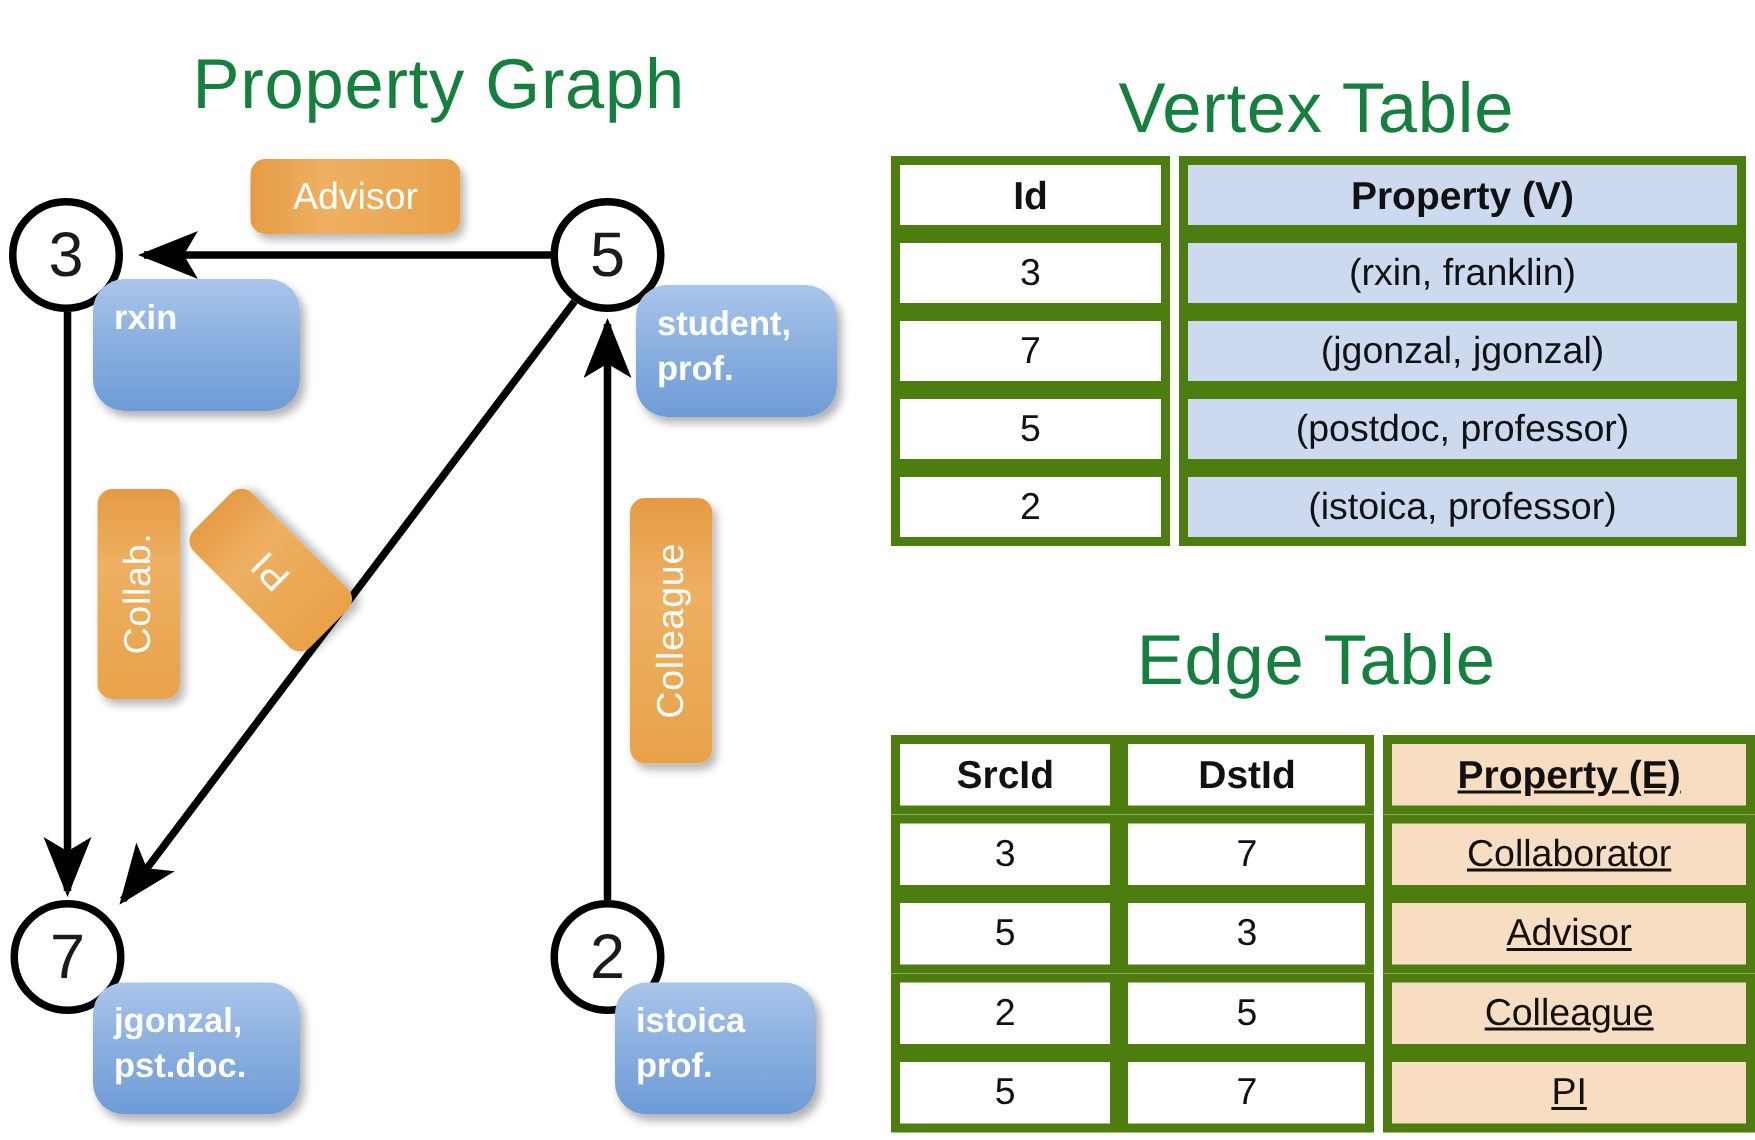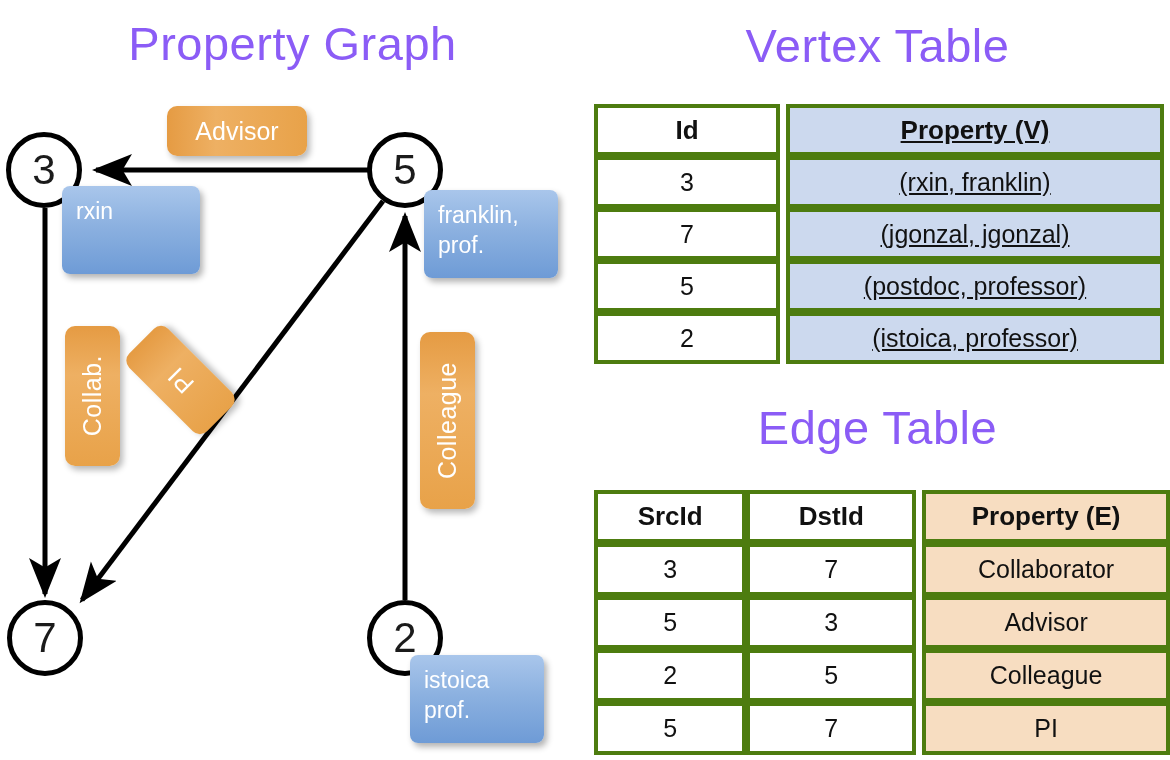--- a/index.html
+++ b/index.html
@@ -15,26 +15,27 @@
     font-family: "Liberation Sans", sans-serif;
     color: #000000;
   }
 
   
   .title {
     position: absolute;
     font-weight: 300;
     font-size: 47px;
     letter-spacing: 0.5px;
-    color: #8b5cf6;
+    color: #15803d;
     white-space: nowrap;
     text-align: center;
+    margin-top: 12px;
   }
   #title-property-graph { left: 0;   top: 16px;  width: 585px; }
-  #title-vertex-table   { left: 585px; top: 18px; width: 585px; }
+  #title-vertex-table   { left: 585px; top: 32px; width: 585px; }
   #title-edge-table     { left: 585px; top: 400px; width: 585px; }
 
   
   #graph-panel {
     position: absolute;
     left: 0; top: 0;
     width: 585px; height: 760px;
   }
   #graph-edges {
     position: absolute;
@@ -53,26 +54,26 @@
     align-items: center;
     justify-content: center;
     font-size: 42px;
     font-weight: 300;
     color: #1b1b1b;
     z-index: 4;
   }
 
   .prop-box {
     position: absolute;
-    border-radius: 8px;
+    border-radius: 21px;
     background: linear-gradient(to bottom, #a9c6eb 0%, #8cb1e0 45%, #6e9bd6 100%);
     box-shadow: 3px 4px 6px rgba(0,0,0,0.30);
     color: #ffffff;
     font-size: 23px;
-    font-weight: 400;
+    font-weight: 700;
     line-height: 1.30;
     padding: 11px 0 0 14px;
     box-sizing: border-box;
     z-index: 5;
   }
   .prop-box span { display: block; }
 
   .edge-label {
     position: absolute;
     border-radius: 10px;
@@ -97,49 +98,49 @@
     letter-spacing: 0.5px;
   }
 
   
   .tbl {
     position: absolute;
     border-collapse: separate;
     border-spacing: 0;
   }
   .tbl td, .tbl th {
-    border: 4px solid #4d7c0f;
+    border: 6px solid #4d7c0f;
     font-weight: 300;
     font-size: 25px;
     text-align: center;
     color: #111111;
     padding: 0;
     box-sizing: border-box;
   }
   .tbl th {
     font-weight: bold;
     font-size: 26px;
   }
   .tbl .gap-col {
     border: none;
     width: 6px;
     padding: 0;
   }
-  .cell-blue { background: #ccd9ee; text-decoration: underline; }
+  .cell-blue { background: #ccd9ee; }
   .cell-peach { background: #f7ddc1; }
   .cell-white { background: #ffffff; }
 
   #vertex-table { left: 594px; top: 104px; }
   #vertex-table .c-id   { width: 186px; height: 52px; }
   #vertex-table .c-prop { width: 378px; height: 52px; }
 
   #edge-table { left: 594px; top: 490px; }
   #edge-table .c-src  { width: 154px; height: 53px; text-align: center; }
   #edge-table .c-dst  { width: 172px; height: 53px; margin-top: 11px; }
-  #edge-table .c-eprop{ width: 250px; height: 53px; }
+  #edge-table .c-eprop{ width: 250px; height: 53px; text-decoration: underline; }
 </style>
 </head>
 <body>
 
 <div class="title" id="title-property-graph">Property Graph</div>
 <div class="title" id="title-vertex-table">Vertex Table</div>
 <div class="title" id="title-edge-table">Edge Table</div>
 
 <div id="graph-panel">
 
@@ -162,24 +163,28 @@
   <div class="node-circle" style="left:6px;  top:132px;">3</div>
   <div class="node-circle" style="left:367px; top:132px;">5</div>
   <div class="node-circle" style="left:7px;  top:600px;">7</div>
   <div class="node-circle" style="left:367px; top:600px;">2</div>
 
   <div class="prop-box" style="left:62px; top:186px; width:138px; height:88px;">
     <span>rxin</span>
   </div>
 
   <div class="prop-box" style="left:424px; top:190px; width:134px; height:88px;">
-    <span>franklin,</span>
+    <span>student,</span>
     <span>prof.</span>
   </div>
 
+  <div class="prop-box" style="left:62px; top:655px; width:138px; height:88px;">
+    <span>jgonzal,</span>
+    <span>pst.doc.</span>
+  </div>
 
   <div class="prop-box" style="left:410px; top:655px; width:134px; height:88px;">
     <span>istoica</span>
     <span>prof.</span>
   </div>
 
   <div class="edge-label" style="left:167px; top:106px; width:140px; height:50px;">
     <span>Advisor</span>
   </div>
 

